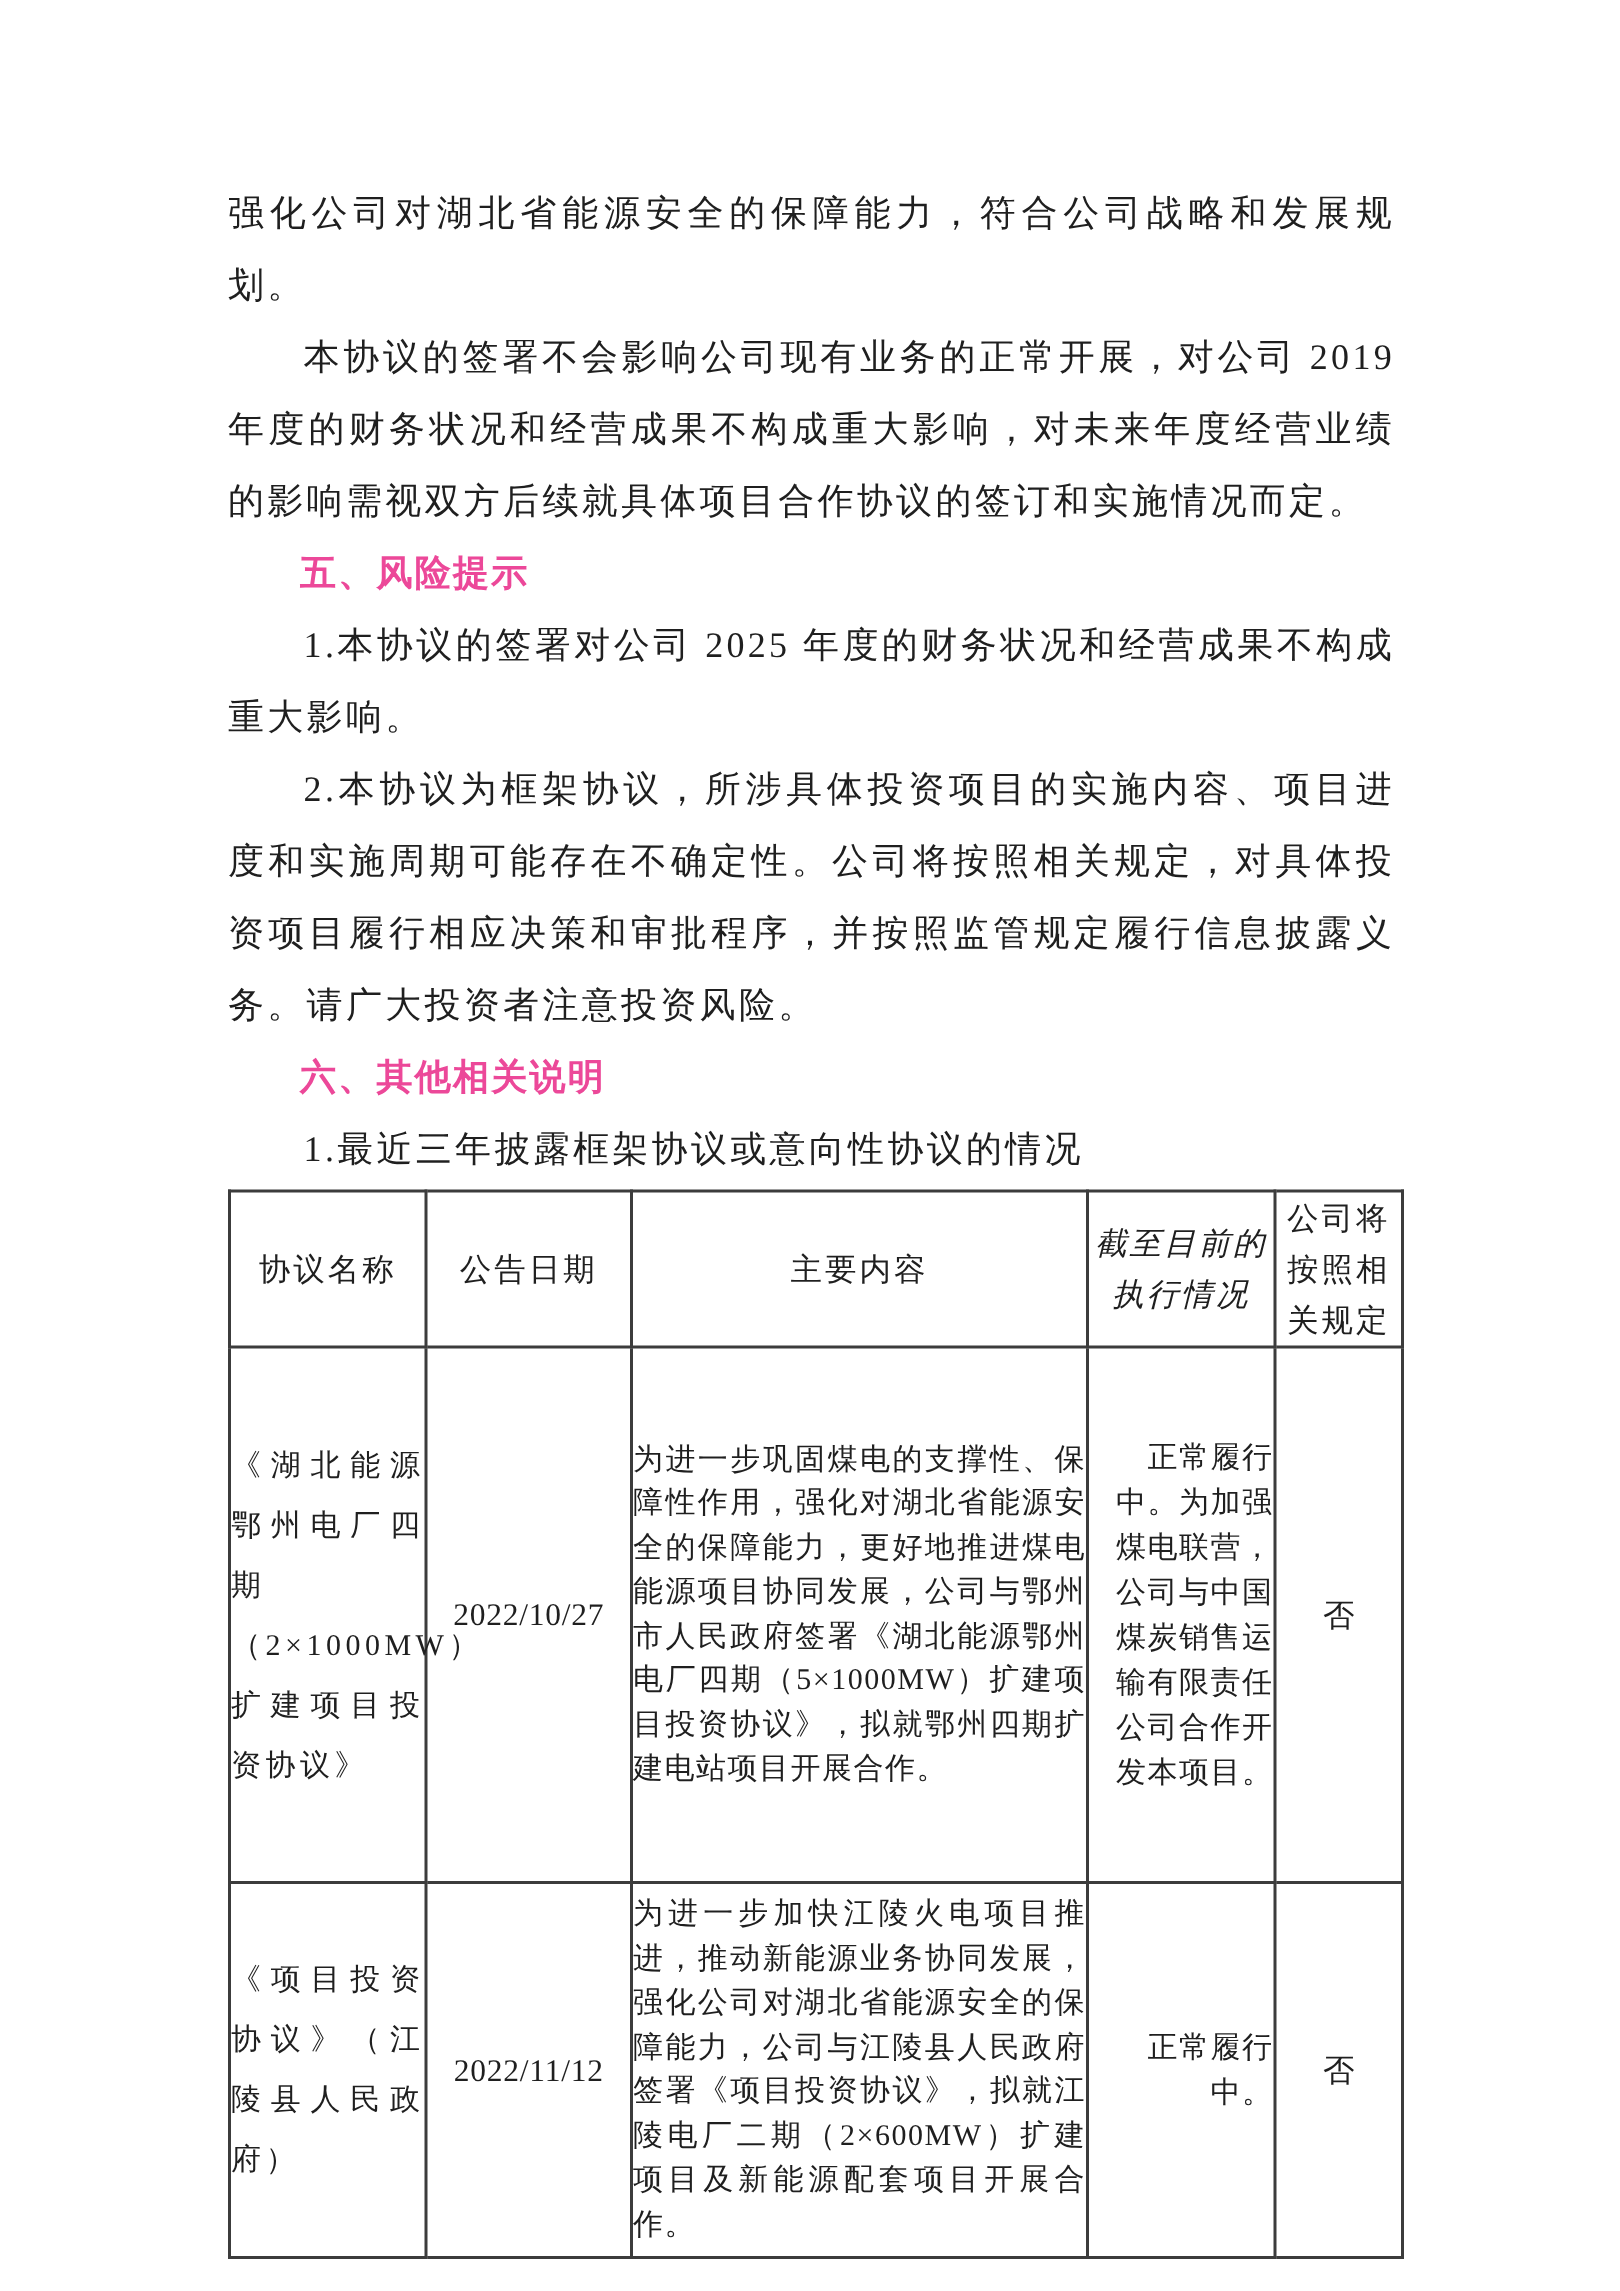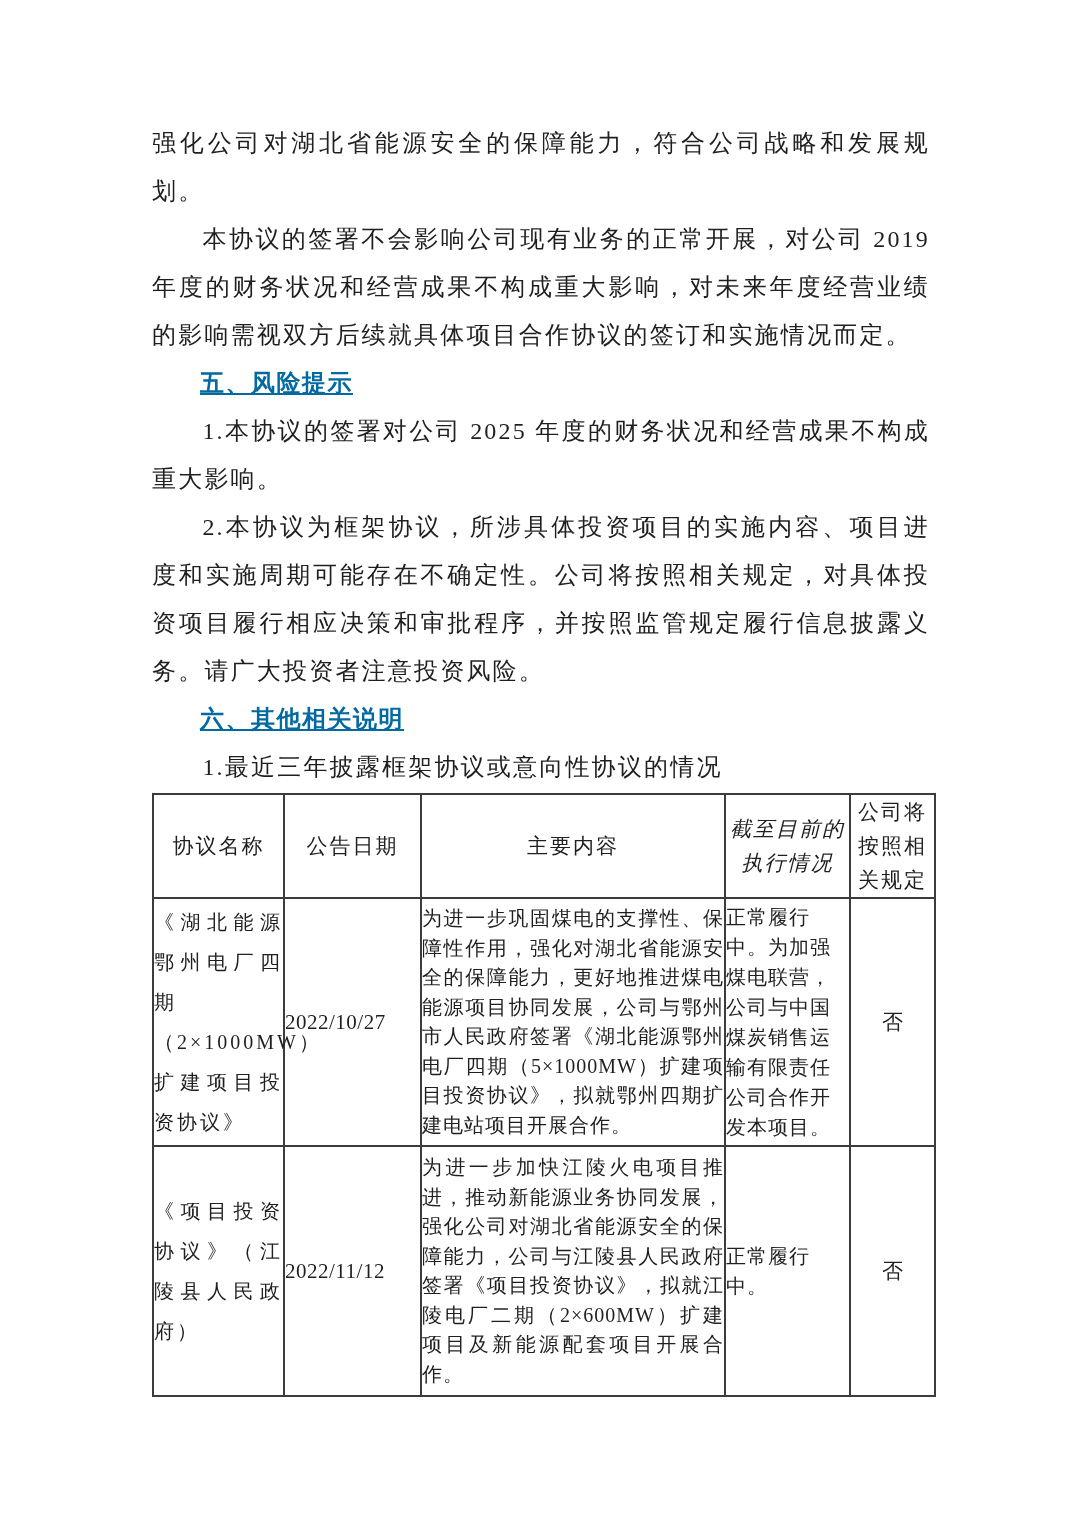--- a/index.html
+++ b/index.html
@@ -24,22 +24,21 @@
   }
   .indent { text-indent: 2.1em; }
   .section-heading {
     margin: 0;
     font-family: "Liberation Sans", "DejaVu Sans", sans-serif;
     font-size: 24px;
     font-weight: 700;
     line-height: 48px;
     letter-spacing: 1.5px;
     text-indent: 2em;
-    color: #0369a1;
-    text-decoration: underline;
+    color: #ec4899;
   }
   table.agreements {
     border-collapse: collapse;
     table-layout: fixed;
     width: 782px;
     margin-top: 2px;
   }
   table.agreements col.c1 { width: 131px; }
   table.agreements col.c2 { width: 137px; }
   table.agreements col.c3 { width: 304px; }
@@ -63,42 +62,43 @@
   td.cell-name {
     font-size: 20px;
     line-height: 40px;
     letter-spacing: 3px;
     text-align: justify;
     text-justify: inter-character;
     padding: 8px 6px;
   }
   td.cell-date {
     font-size: 21px;
+    text-align: center;
     letter-spacing: 0.5px;
   }
   td.cell-content {
     font-size: 20px;
     line-height: 29.5px;
     letter-spacing: 1px;
     text-align: justify;
     text-justify: inter-ideograph;
     padding: 7px 10px;
   }
   td.cell-status {
     font-size: 20px;
     line-height: 30px;
     letter-spacing: 1px;
-    text-align: left;
+    text-align: right;
     padding: 6px 6px;
   }
   td.cell-diff {
     font-size: 21px;
     text-align: center;
   }
-  tr.row-1 { height: 248px; }
+  tr.row-1 { height: 357px; }
   tr.row-2 { height: 250px; }
 </style>
 </head>
 <body>
 
 <div class="page">
 
   <p class="body-text">强化公司对湖北省能源安全的保障能力，符合公司战略和发展规划。</p>
 
   <p class="body-text indent">本协议的签署不会影响公司现有业务的正常开展，对公司 2019 年度的财务状况和经营成果不构成重大影响，对未来年度经营业绩的影响需视双方后续就具体项目合作协议的签订和实施情况而定。</p>

